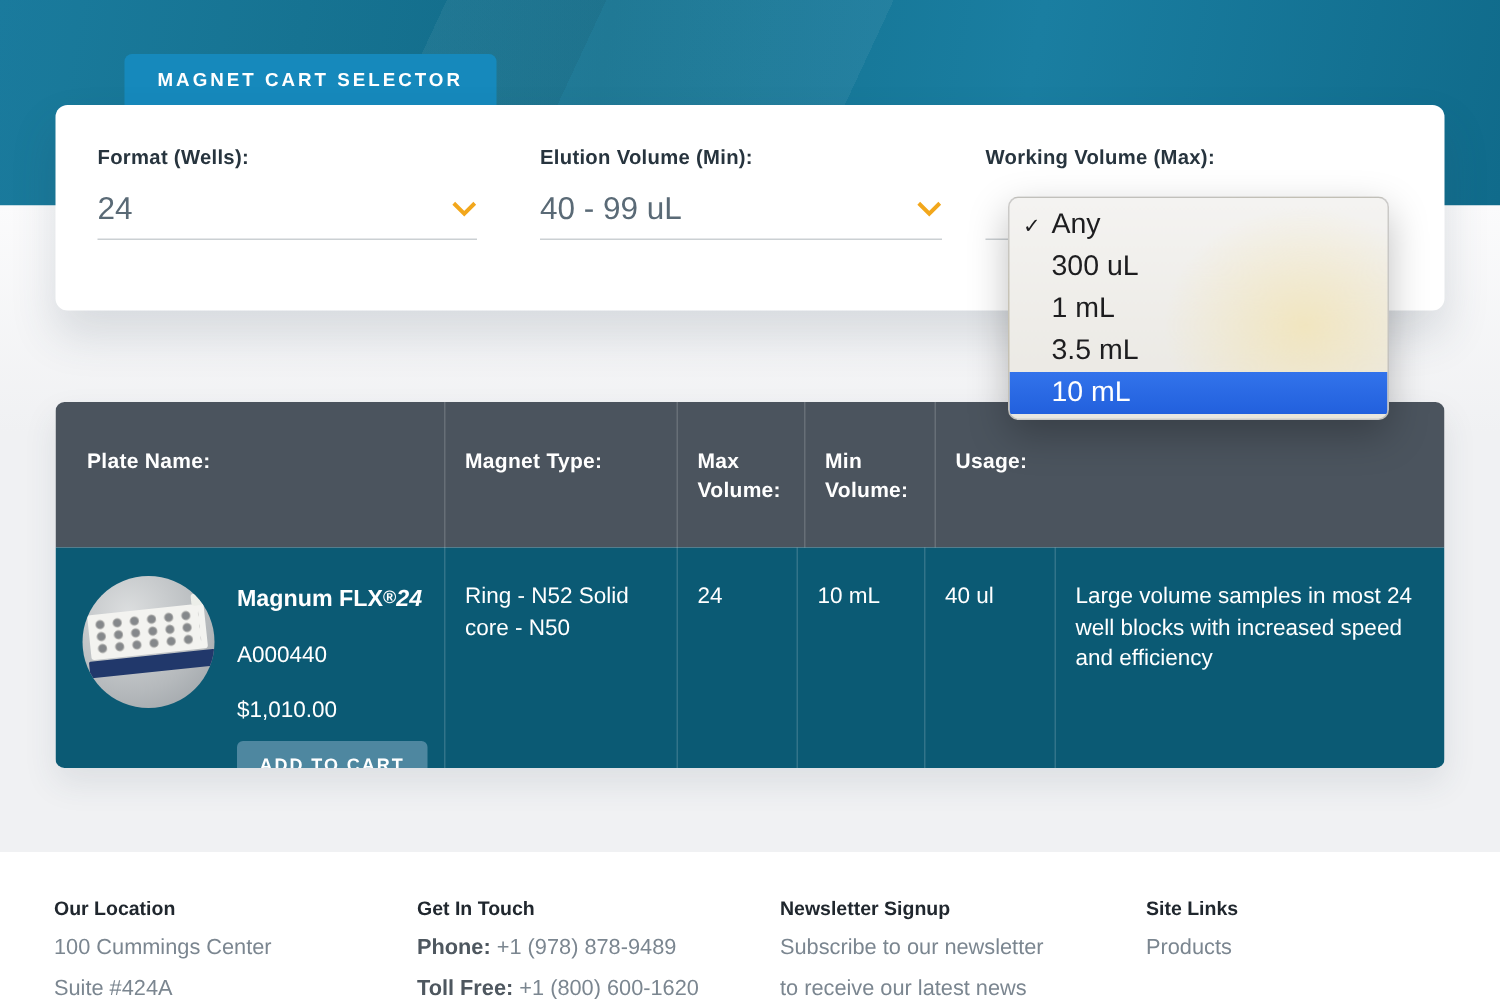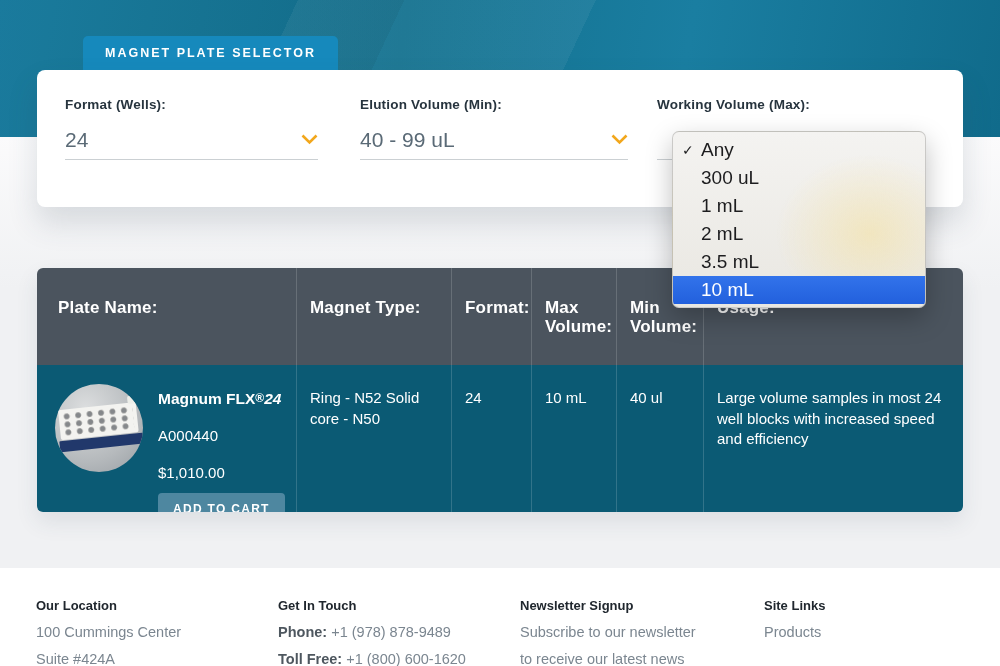--- a/index.html
+++ b/index.html
@@ -81,21 +81,21 @@
     border-radius:6px; overflow:hidden;
     box-shadow:0 10px 22px rgba(50,70,90,0.10);
   }
   .thead{ display:flex; background:#4b545e; height:97px; }
   .trow { display:flex; background:#0b5a74; height:147px; }
   .cell{ border-left:1px solid rgba(255,255,255,0.16); }
   .cell:first-child{ border-left:none; }
   .c1{ width:259px; } .c2{ width:155px; } .c3{ width:80px; }
   .c4{ width:85px; }  .c5{ width:87px; }  .c6{ width:260px; }
   .th{
-    color:#fff; font-weight:bold; font-size:17px; letter-spacing:0.2px;
+    color:#fff; font-weight:bold; font-size:14px; letter-spacing:0.2px;
     padding:30px 12px 0 13px; line-height:19px;
   }
   .th.c1{ padding-left:21px; }
   .td{ color:#fff; font-size:15px; padding:23px 14px 0 13px; line-height:20.5px; }
   .td.c1{ display:flex; gap:15px; padding:19px 6px 0 18px; }
 
   
   .plate-photo{
     width:88px; height:88px; border-radius:50%; flex:none; position:relative; overflow:hidden;
     background:radial-gradient(circle at 35% 28%, #dcdedf 0%, #b5b9bc 62%, #989ea3 100%);
@@ -133,21 +133,21 @@
   .fcol.k1{ left:36px; } .fcol.k2{ left:278px; } .fcol.k3{ left:520px; } .fcol.k4{ left:764px; }
   .fhead{ font-size:13px; font-weight:bold; color:#20272e; }
   .fline{ font-size:14.5px; color:#7b8690; margin-top:12px; height:15px; line-height:15px; }
   .flabel{ font-weight:bold; color:#4e575f; }
   .flink{ cursor:pointer; }
 </style>
 </head>
 <body>
 
 <div class="hero">
-  <div class="selector-tab">MAGNET PLATE SELECTOR</div>
+  <div class="selector-tab">MAGNET CART SELECTOR</div>
 </div>
 
 <div class="page-bg"></div>
 
 <div class="filter-card">
 
   <div class="field f1">
     <div class="field-label">Format (Wells):</div>
     <div class="field-value-row">
       <span class="field-value">24</span>
@@ -178,30 +178,28 @@
   </div>
 </div>
 
 <div class="dropdown-panel">
   <div class="dd-item">
     <span class="dd-check">✓</span>
     <span>Any</span>
   </div>
   <div class="dd-item"><span>300 uL</span></div>
   <div class="dd-item"><span>1 mL</span></div>
-  <div class="dd-item"><span>2 mL</span></div>
   <div class="dd-item"><span>3.5 mL</span></div>
   <div class="dd-item highlight"><span>10 mL</span></div>
 </div>
 
 <div class="plate-table">
   <div class="thead">
     <div class="cell th c1">Plate Name:</div>
     <div class="cell th c2">Magnet Type:</div>
-    <div class="cell th c3">Format:</div>
     <div class="cell th c4">Max Volume:</div>
     <div class="cell th c5">Min Volume:</div>
     <div class="cell th c6">Usage:</div>
   </div>
 
   <div class="trow">
     <div class="cell td c1">
       <div class="plate-photo">
         <div class="plate-rot">
           <div class="tray">

